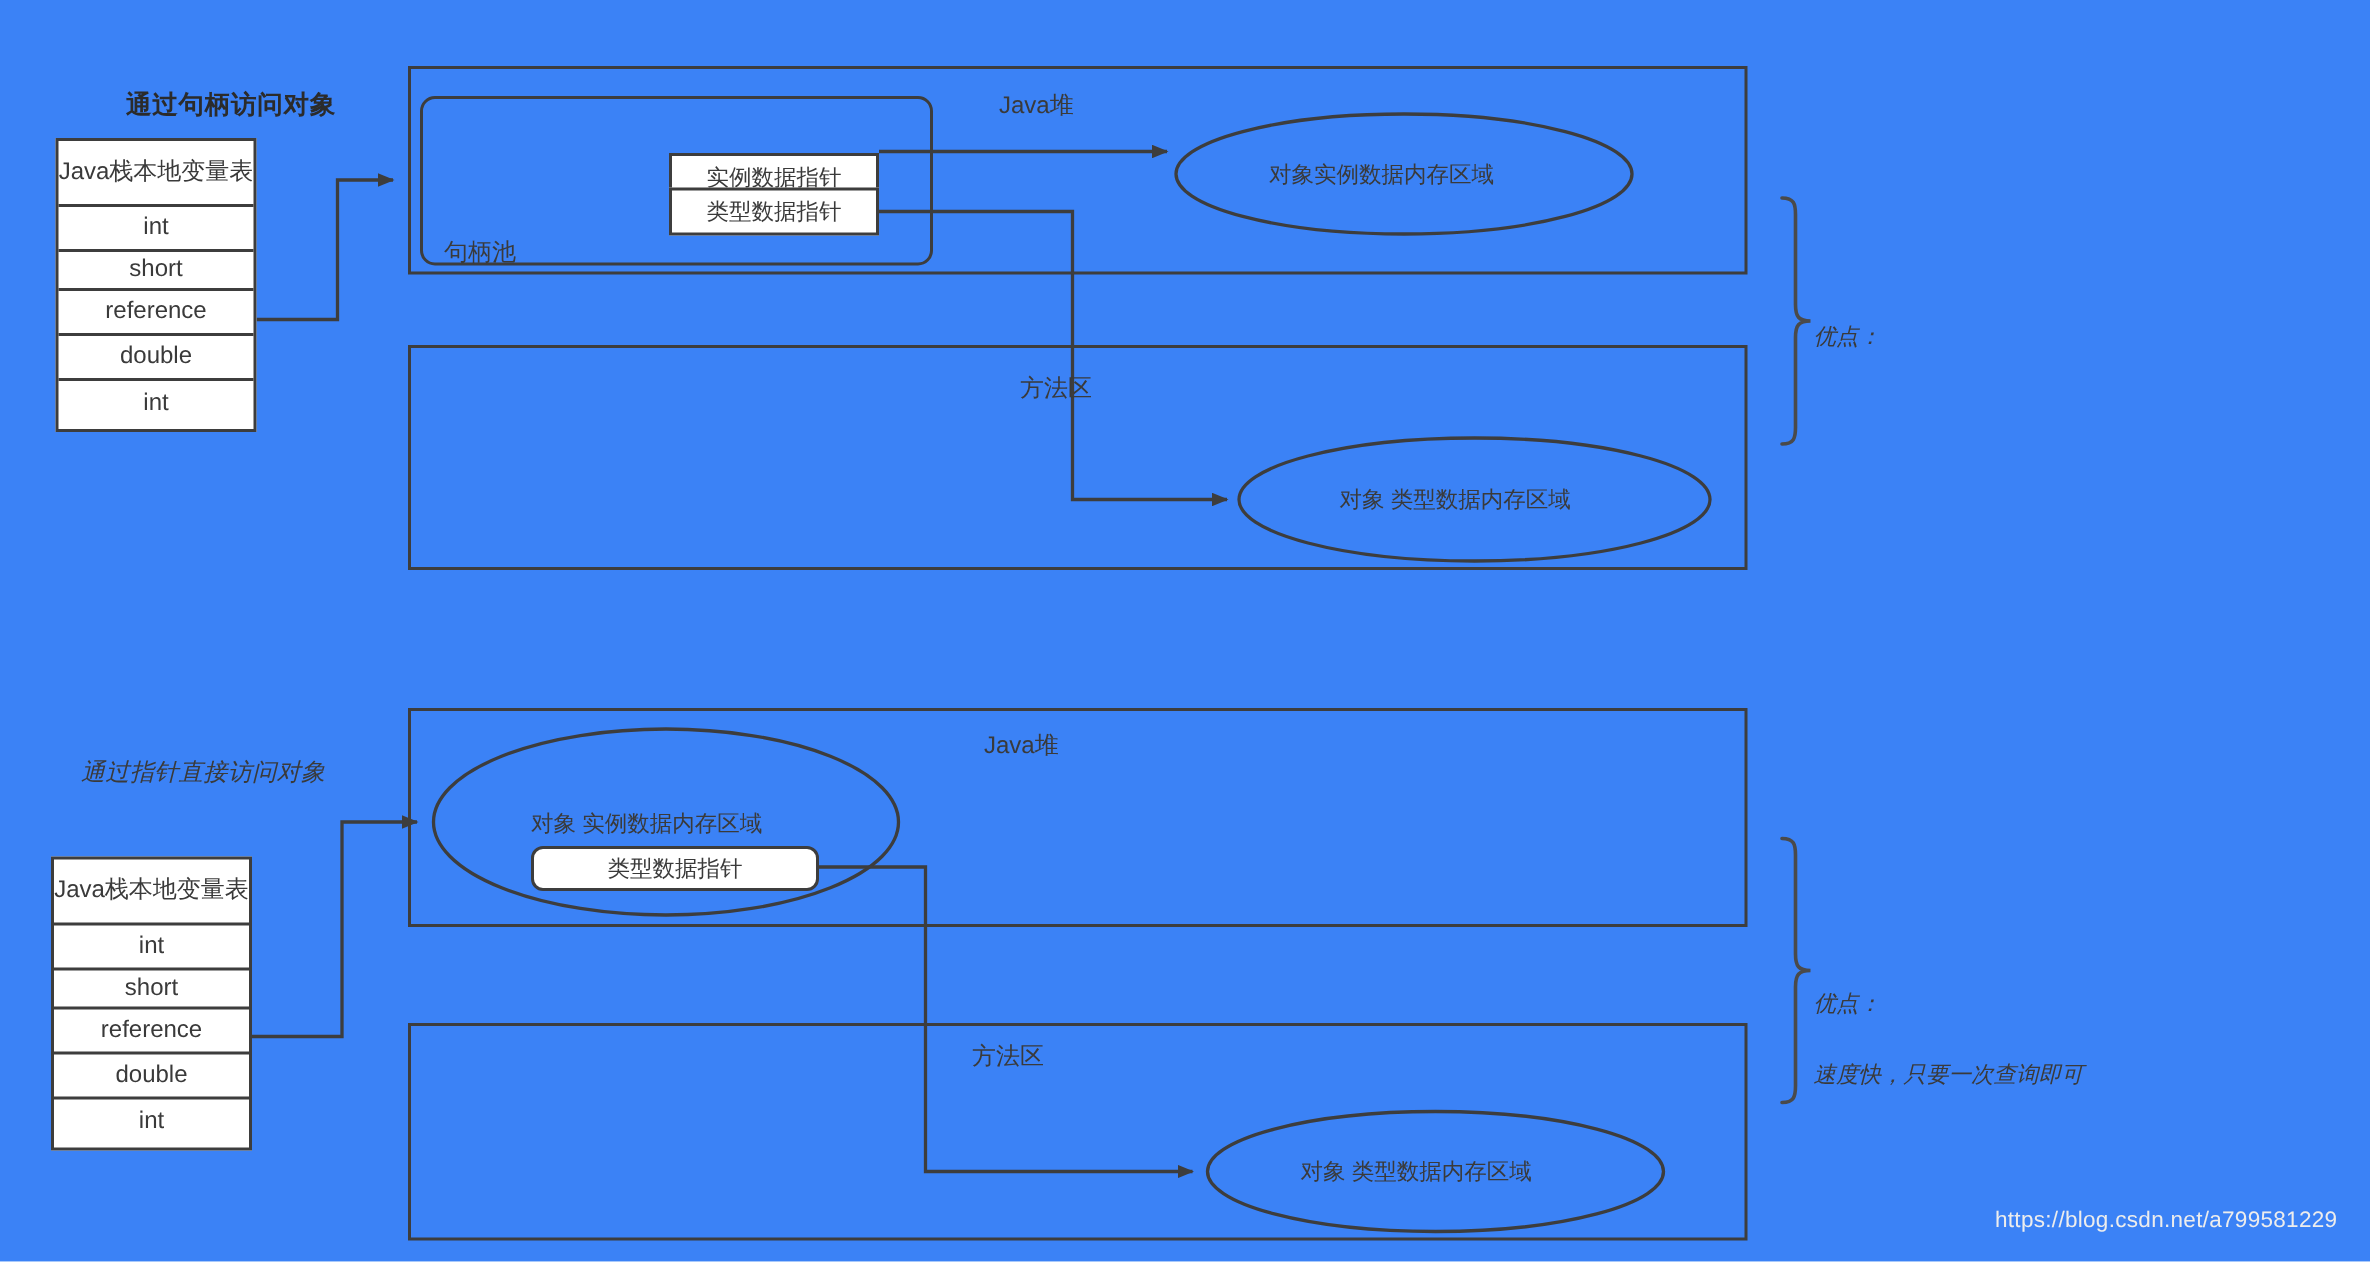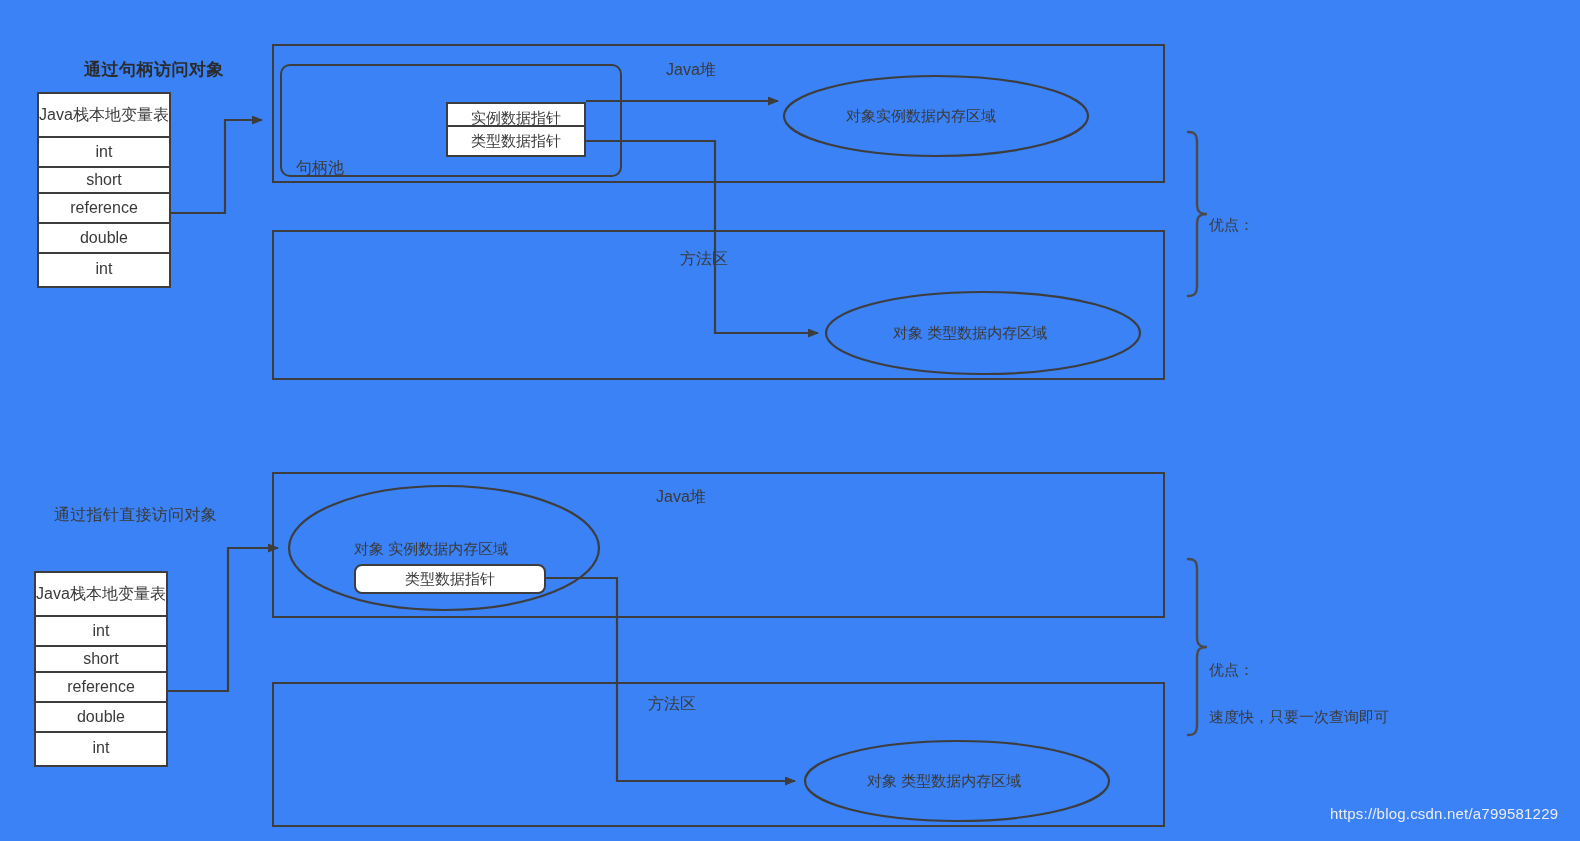--- a/index.html
+++ b/index.html
@@ -34,20 +34,21 @@
     font-weight: bold;
     color: #2b2b2b;
     white-space: nowrap;
     letter-spacing: 0.5px;
   }
   .section-title.plain {
     font-weight: normal;
     font-size: 16px;
     color: #3a3a3a;
     letter-spacing: 0.3px;
+    font-style: italic;
   }
 
   
   .stack-table {
     border: 2px solid #3d3d3d;
     background: #fff;
     box-sizing: border-box;
   }
   .stack-row {
     border-bottom: 2px solid #3d3d3d;
@@ -113,21 +114,21 @@
     text-align: left;
   }
 
   
   .note {
     font-size: 15px;
     color: #3a3a3a;
     line-height: 1.55;
     white-space: pre-line;
   }
-  .note .note-title { display: block; }
+  .note .note-title { display: block; font-style: italic; }
 
   
   .watermark {
     font-size: 15px;
     color: #ededed;
     white-space: nowrap;
     letter-spacing: 0.2px;
   }
 </style>
 </head>

